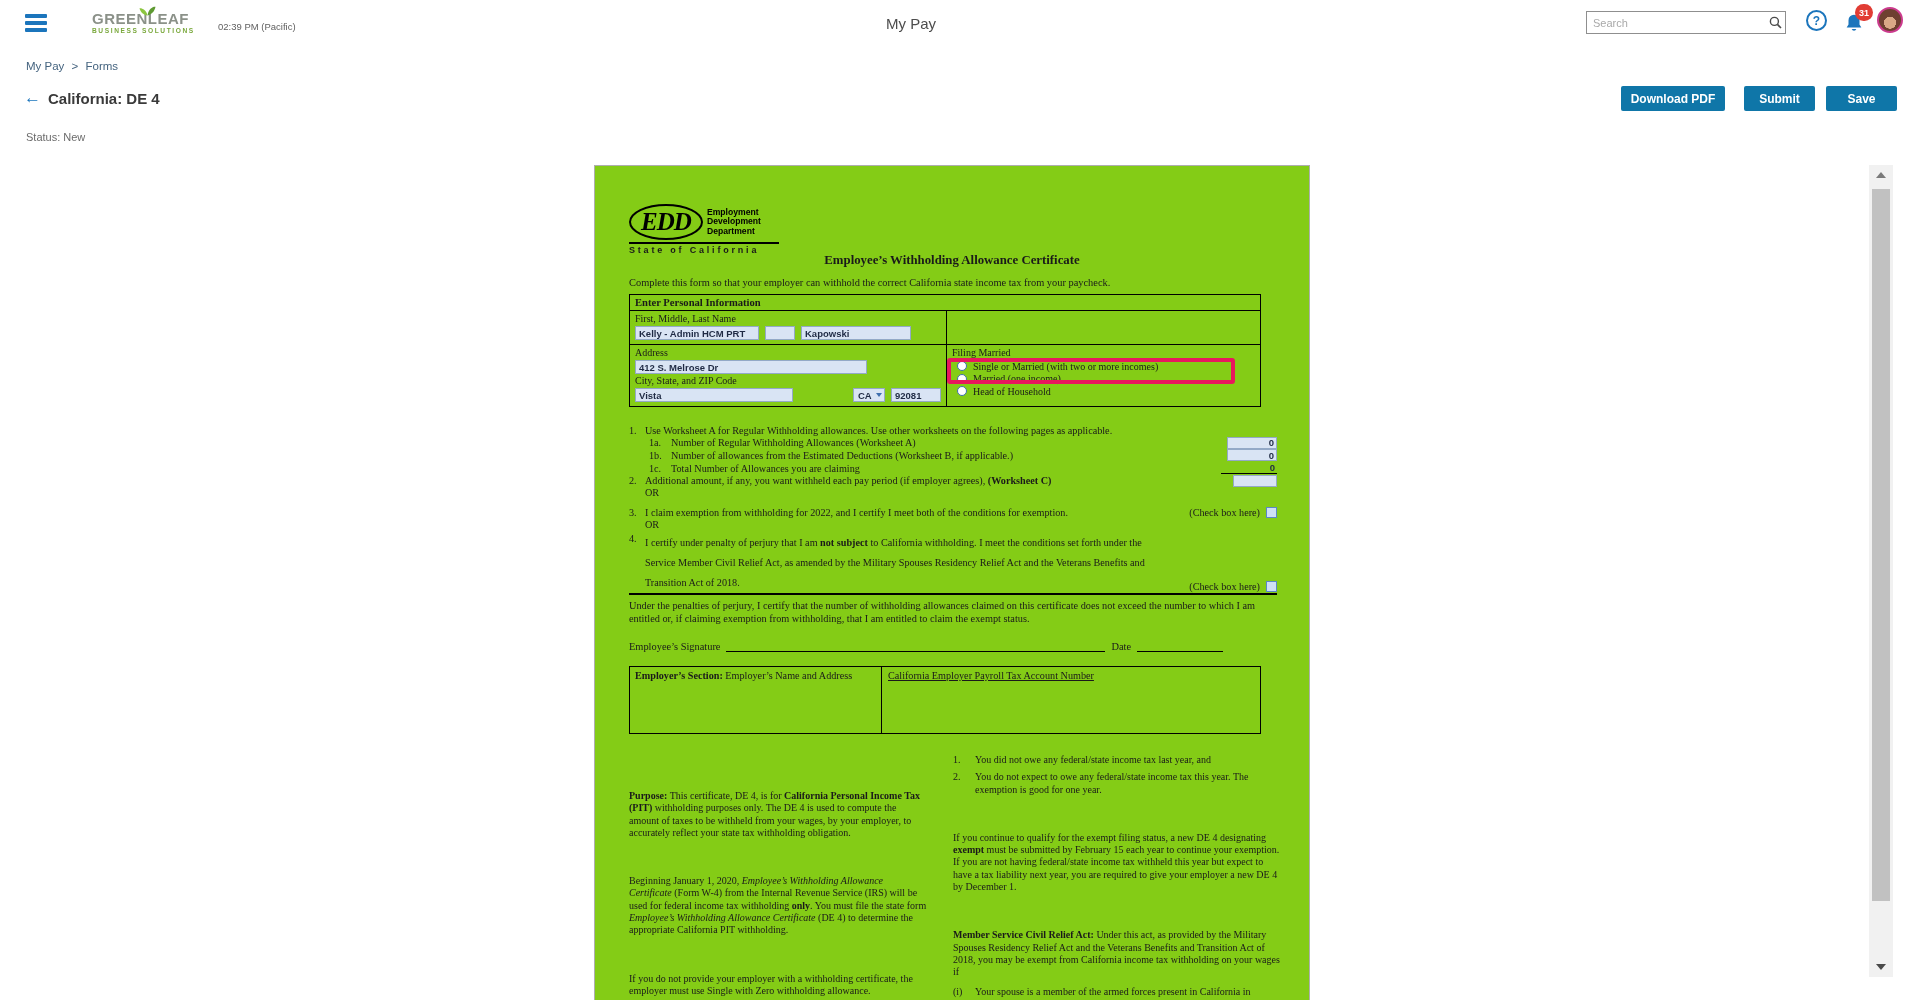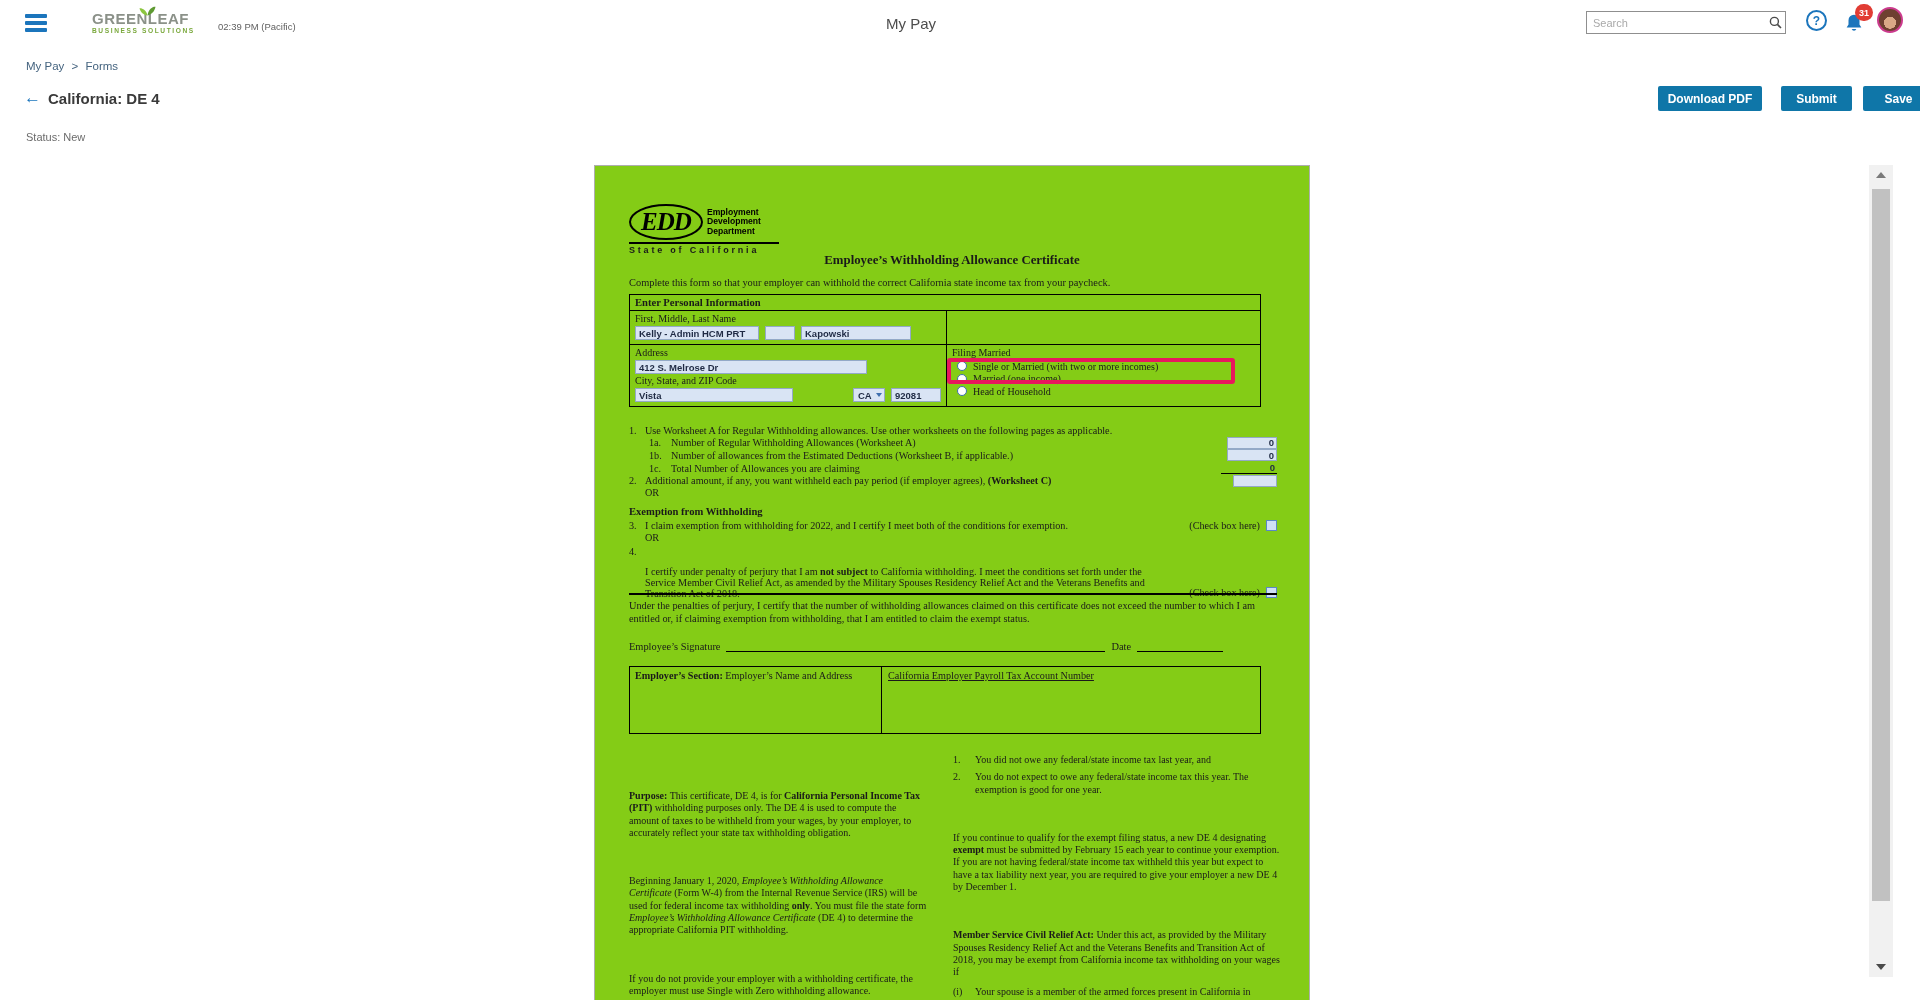--- a/index.html
+++ b/index.html
@@ -24,21 +24,21 @@
   .badge { position:absolute; left:1855px; top:4px; min-width:18px; height:17px; background:#e13c34; border-radius:9px; color:#fff; font-size:9px; font-weight:bold; display:flex; align-items:center; justify-content:center; padding:0 3px; }
   .avatar { position:absolute; left:1877px; top:7px; width:26px; height:26px; border-radius:50%; border:2px solid #cc3b8e; overflow:hidden; cursor:pointer; background:radial-gradient(circle at 50% 62%, #d9a886 0 34%, #6e4030 35% 100%); }
 
   
   .breadcrumb { position:absolute; left:26px; top:60px; font-size:11.5px; color:#44637f; }
   .breadcrumb .crumb { cursor:pointer; }
   .breadcrumb .sep { margin:0 4px; color:#44637f; }
   .back-arrow { position:absolute; left:24px; top:88px; font-size:17px; color:#1b75bc; cursor:pointer; font-weight:bold; }
   .page-title { position:absolute; left:48px; top:90px; font-size:15px; font-weight:bold; color:#3a3a3a; }
   .status-text { position:absolute; left:26px; top:131px; font-size:11px; color:#6b6b6b; }
-  .btn { position:absolute; top:86px; height:25px; background:#0f76a8; color:#fff; font-weight:bold; font-size:12px; border:none; border-radius:2px; cursor:pointer; font-family:"Liberation Sans",sans-serif;margin-left:37px; }
+  .btn { position:absolute; top:86px; height:25px; background:#0f76a8; color:#fff; font-weight:bold; font-size:12px; border:none; border-radius:2px; cursor:pointer; font-family:"Liberation Sans",sans-serif; }
   .btn-download { left:1621px; width:104px; }
   .btn-submit { left:1744px; width:71px; }
   .btn-save { left:1826px; width:71px; }
 
   
   .sb-track { position:absolute; left:1869px; top:165px; width:24px; height:812px; background:#f1f1f1; }
   .sb-up, .sb-down { position:absolute; left:0; width:24px; height:16px; display:flex; align-items:center; justify-content:center; cursor:pointer; }
   .sb-up { top:2px; } .sb-down { bottom:2px; }
   .tri-up { width:0; height:0; border-left:5px solid transparent; border-right:5px solid transparent; border-bottom:6px solid #7a7a7a; }
   .tri-down { width:0; height:0; border-left:5px solid transparent; border-right:5px solid transparent; border-top:6px solid #4a4a4a; }
@@ -92,21 +92,21 @@
   .amt-box { margin-left:auto; width:44px; height:12px; background:#d9e4f4; border:1px solid #93a9c7; outline:none; }
   .or-line { margin-left:16px; height:12.6px; }
 
   .exempt { left:34px; top:340px; width:648px; font-size:10.2px; }
   .ex-hdr { font-weight:bold; font-size:10.6px; height:13px; }
   .checkbox { width:11px; height:11px; background:#cfe0f5; border:1px solid #5b87c5; flex:0 0 auto; cursor:pointer; }
   .ex3 { display:flex; align-items:center; height:13px; }
   .ex3 .txt { flex:1; }
   .chk-label { white-space:nowrap; margin-right:6px; }
   .ex4 { display:flex; position:relative; margin-top:1px; }
-  .ex4-text { width:528px; line-height:11px;margin-top:20px; }
+  .ex4-text { width:528px; line-height:20px; }
   .ex4-check { position:absolute; right:0; bottom:1px; display:flex; align-items:center; }
 
   .rule { left:34px; top:427px; width:648px; border-top:2.2px solid #000; }
   .certify { left:34px; top:433px; width:642px; font-size:10.3px; line-height:13px; }
   .signrow { left:34px; top:474px; width:594px; display:flex; align-items:flex-end; font-size:10.4px; }
   .sig-line { flex:1; border-bottom:1px solid #000; margin:0 6px; height:12px; }
   .date-line { width:86px; border-bottom:1px solid #000; margin-left:6px; height:12px; }
 
   .employer { left:34px; top:500px; width:632px; height:68px; border:1.2px solid #000; display:flex; font-size:10.2px; }
   .emp-left { width:252px; border-right:1.2px solid #000; padding:3px 5px; }
@@ -282,21 +282,20 @@
         </div>
       <div class="arow">
           <span class="anum">2.</span>
           <span><span>Additional amount, if any, you want withheld each pay period (if employer agrees), </span><b class="run">(Worksheet C)</b></span>
           <input class="amt-box" value="" style="">
         </div>
       <div class="or-line">OR</div>
     </div>
 
     <div class="sec exempt">
-      <div class="ex-hdr">Exemption from Withholding</div>
       <div class="ex3">
         <span class="anum">3.</span>
         <span class="txt">I claim exemption from withholding for 2022, and I certify I meet both of the conditions for exemption.</span>
         <span class="chk-label">(Check box here)</span>
         <span class="checkbox"></span>
       </div>
       <div class="or-line">OR</div>
       <div class="ex4">
         <span class="anum">4.</span>
         <span class="ex4-text"><span>I certify under penalty of perjury that I am </span><b class="run">not subject</b><span> to California withholding. I meet the conditions set forth under the Service Member Civil Relief Act, as amended by the Military Spouses Residency Relief Act and the Veterans Benefits and Transition Act of 2018.</span></span>

